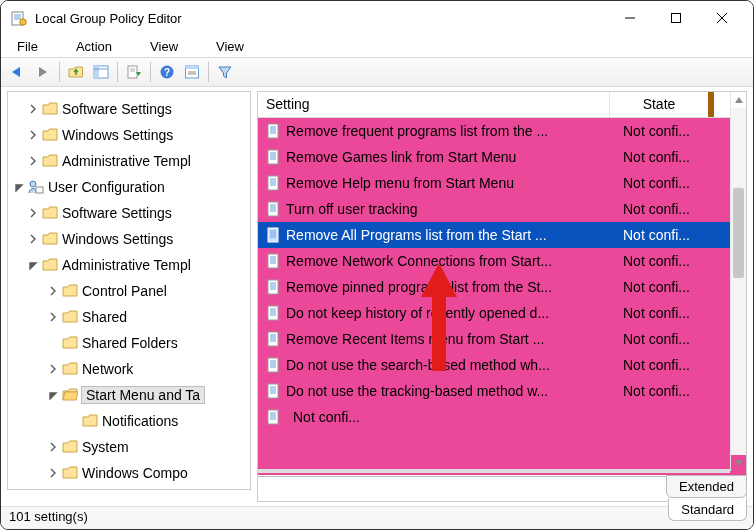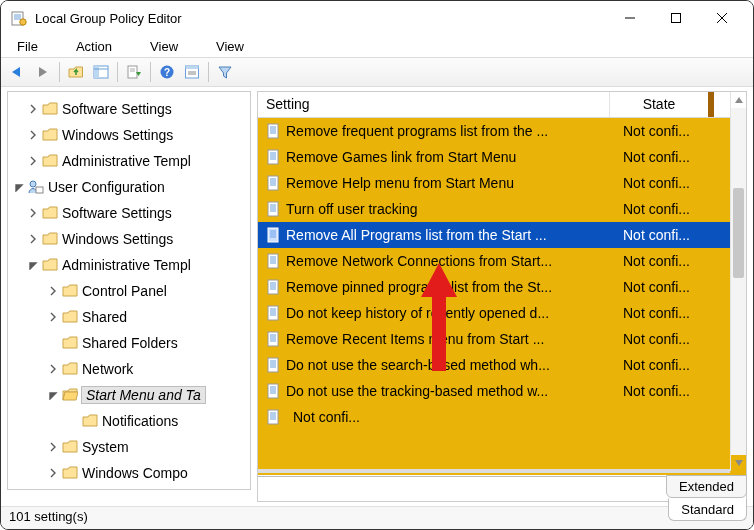--- a/index.html
+++ b/index.html
@@ -81,40 +81,40 @@
     overflow: hidden;
   }
   .splitter {
     width: 6px;
     cursor: col-resize;
   }
   .listpane {
     flex: 1;
     border: 1px solid #ccc;
     margin: 4px 6px 4px 0;
-    background: #eab308;
+    background: #ec4899;
     display: flex;
     flex-direction: column;
     position: relative;
   }
   
   .tree { padding: 4px 0; font-size: 14px; }
   .node {
     display: flex; align-items: center;
     height: 26px;
     padding-left: 6px;
     white-space: nowrap;
     overflow: hidden;
   }
   .tw { width: 14px; height:14px; flex:0 0 14px; display:flex; align-items:center; justify-content:center; }
   .chev { stroke:#5a5a5a; stroke-width:1.4; fill:none; }
   .chev.open { fill:#5a5a5a; stroke:#5a5a5a; }
   .ficon { width:16px; height:16px; flex:0 0 16px; margin:0 4px 0 2px; }
   .nlabel { padding-right:4px; }
-  .node.sel .nlabel { background:#e5e5e5; outline:1px solid #bdbdbd; padding:0 4px;font-style:italic; }
+  .node.sel .nlabel { background:#e5e5e5; outline:1px solid #bdbdbd; padding:0 4px; }
   .ind1 { padding-left: 18px; }
   .ind2 { padding-left: 38px; }
   .ind3 { padding-left: 58px; }
   
   .colhdr {
     display: flex;
     height: 26px;
     border-bottom: 1px solid #d8d8d8;
     background: #fff;
     font-size: 14px;

